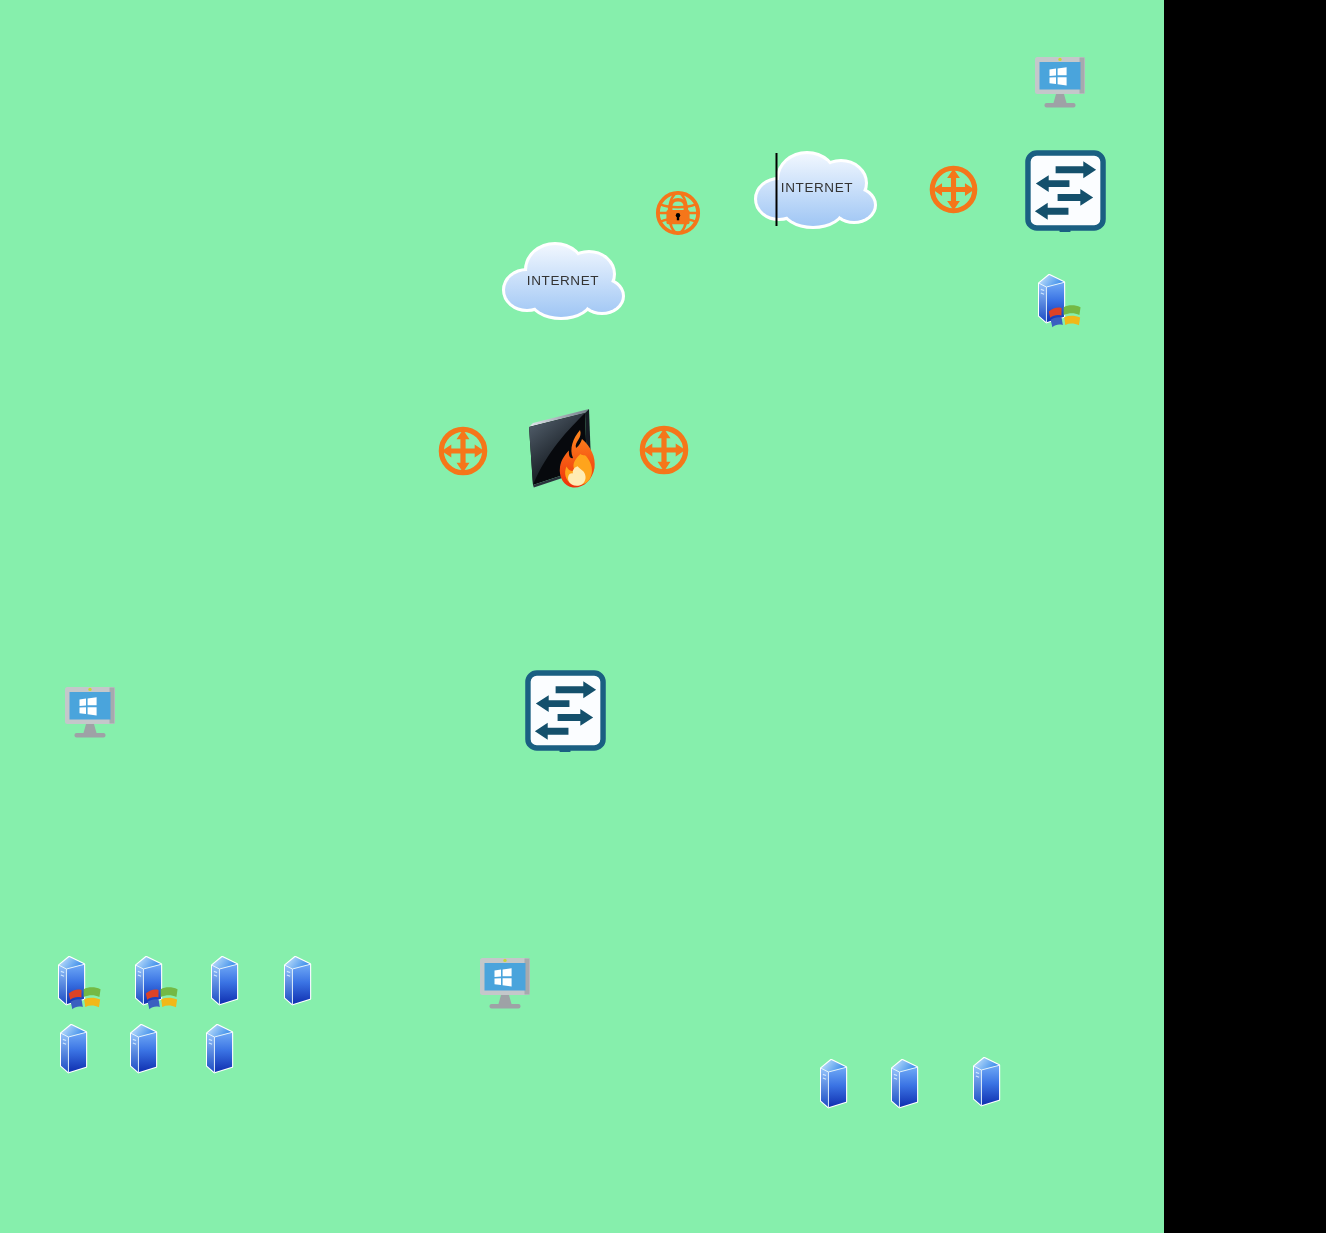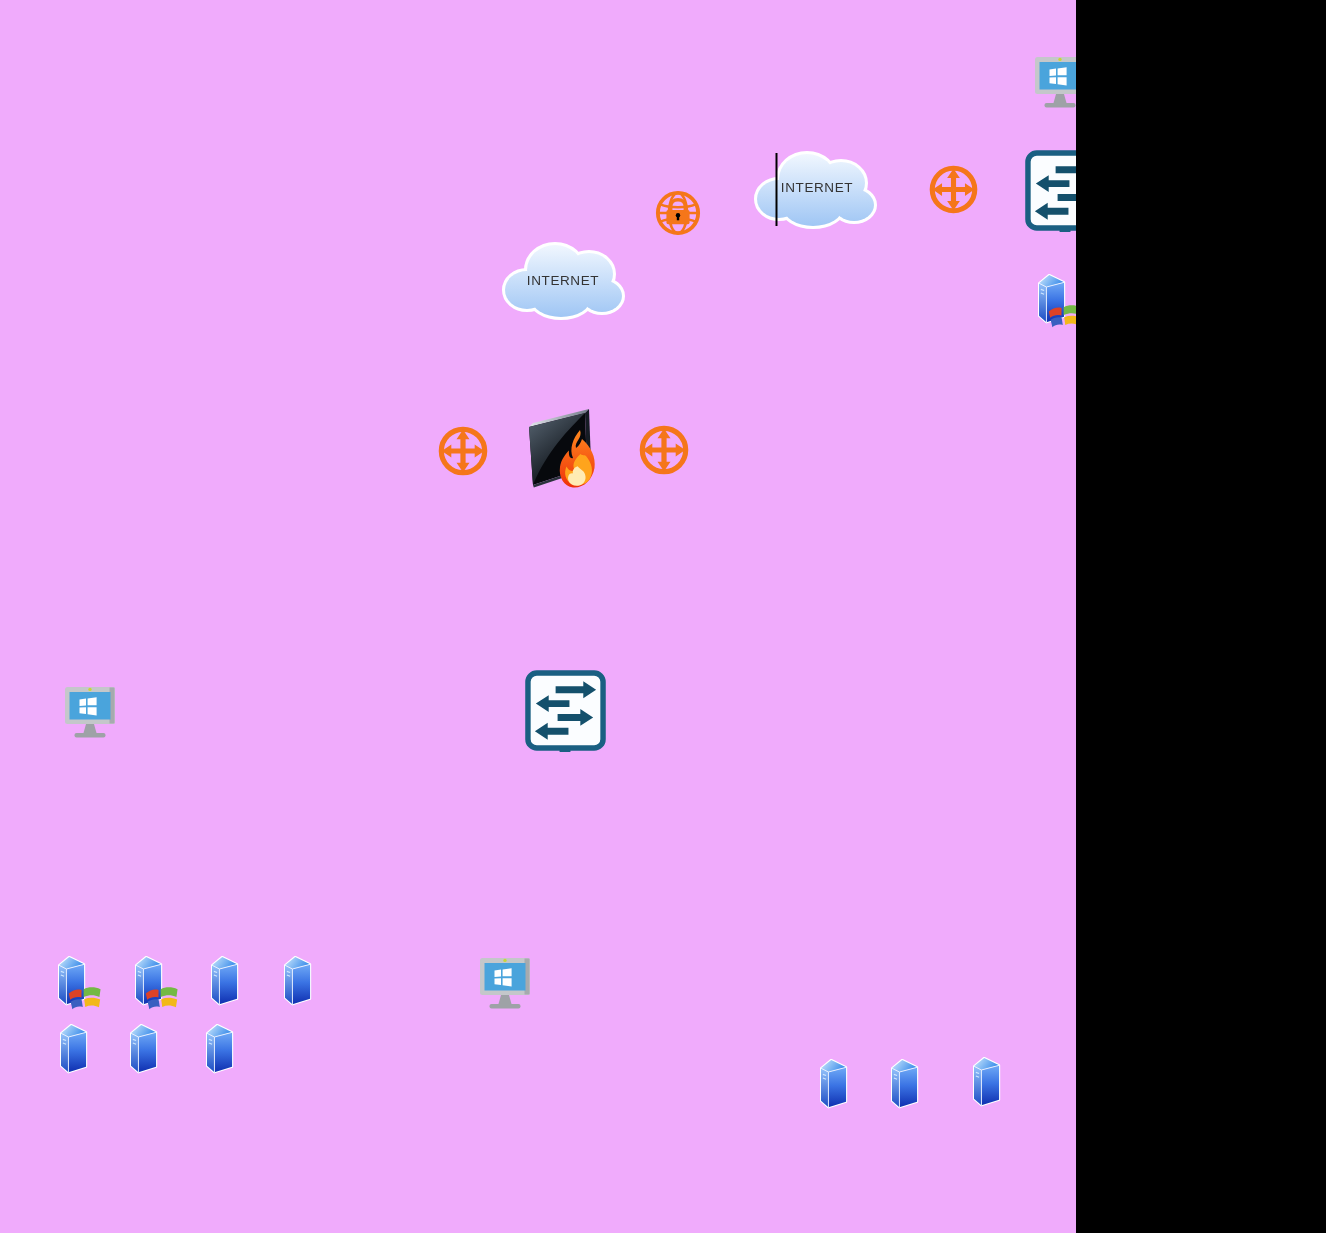--- a/index.html
+++ b/index.html
@@ -1,16 +1,16 @@
 <!DOCTYPE html>
 <html><head>
 <meta charset="utf-8">
 <style>
   html,body{margin:0;padding:0;background:#000;}
-  .canvas{position:relative;width:1076px;height:1233px;background:#f0abfc;overflow:hidden;
+  .canvas{position:relative;width:1164px;height:1233px;background:#86efac;overflow:hidden;
           font-family:"Liberation Sans",sans-serif;}
   .node{position:absolute;}
   .node svg{display:block;}
   .cloud-text{font-family:"Liberation Sans",sans-serif;font-size:13.5px;letter-spacing:.6px;fill:#333333;}
 </style>
 </head>
 <body>
 
 <div class="canvas">
 

